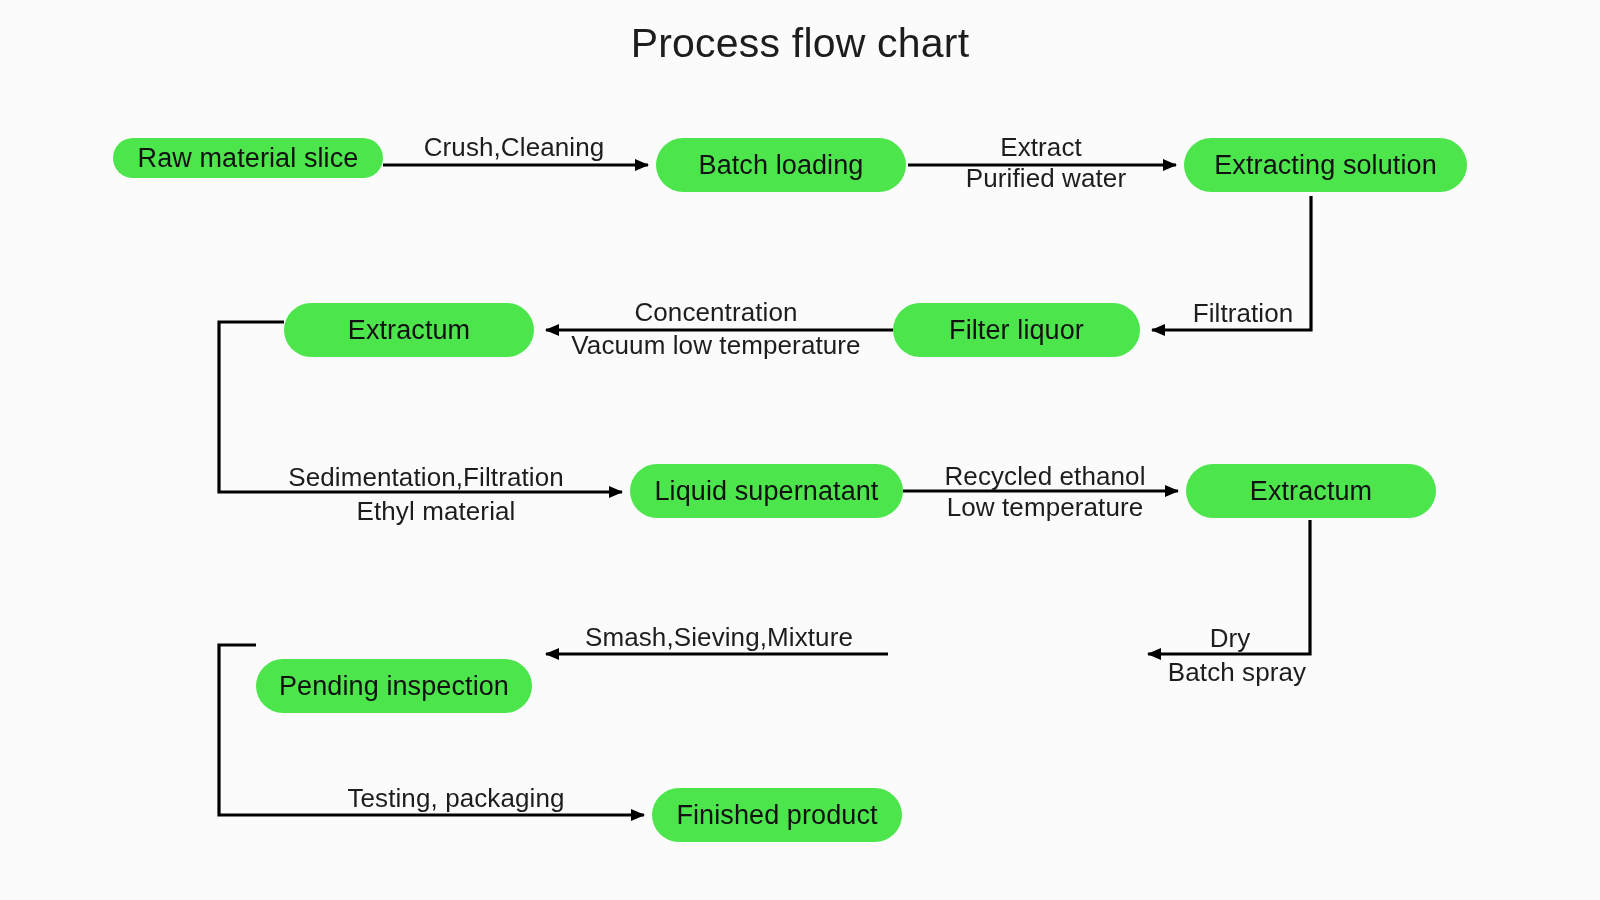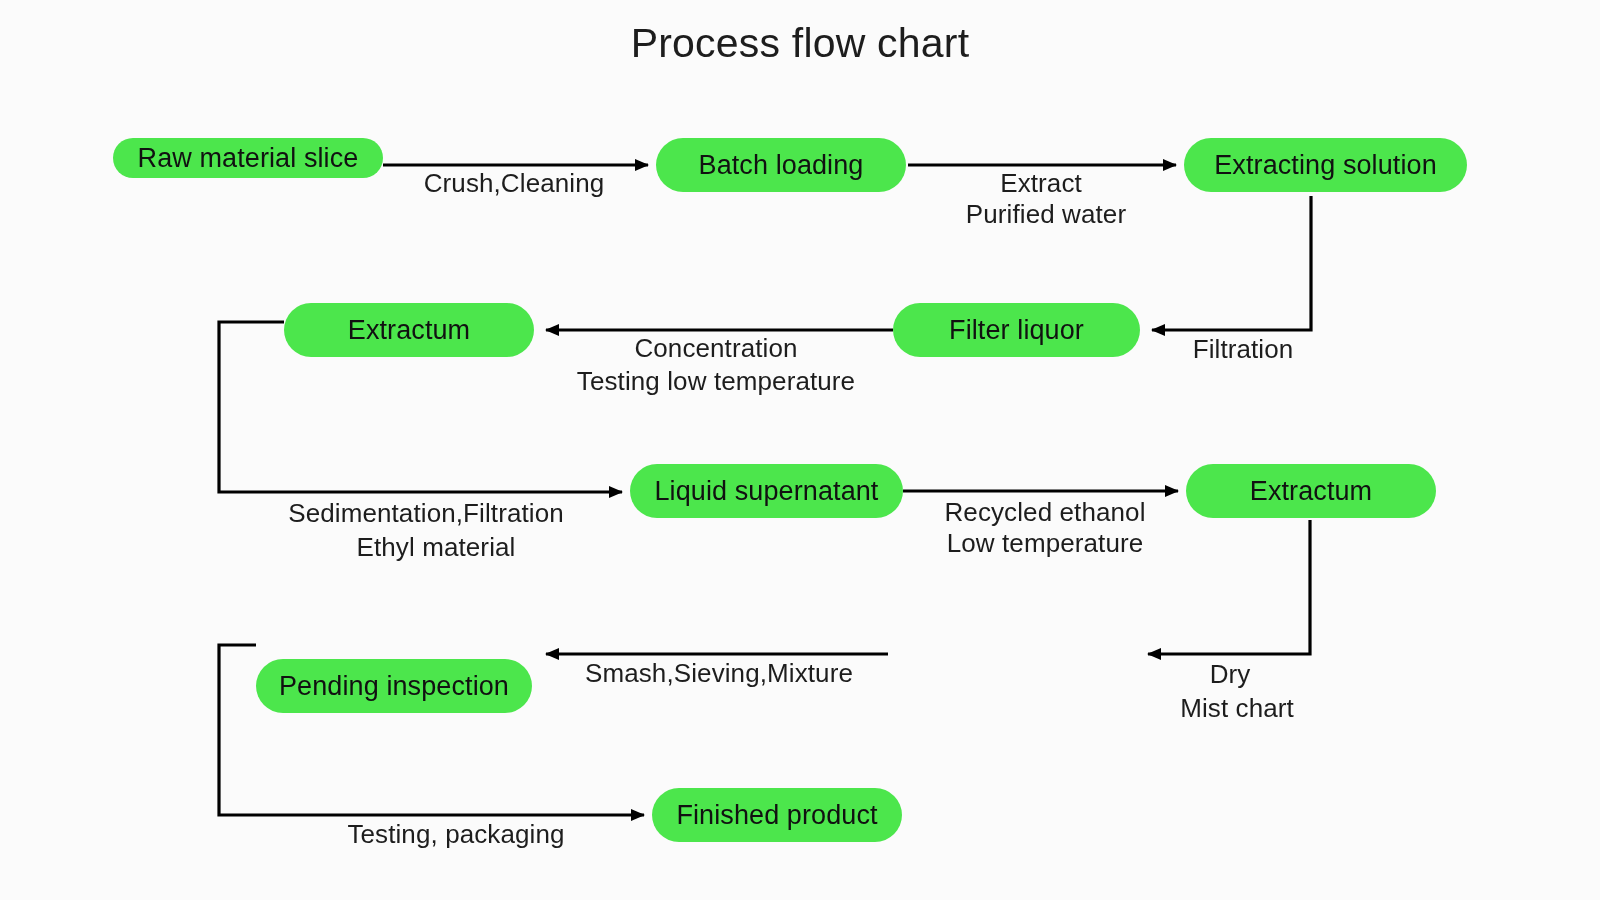--- a/index.html
+++ b/index.html
@@ -59,21 +59,20 @@
     letter-spacing: 0.1px;
   }
   .edge-label {
     position: absolute;
     font-size: 26px;
     font-weight: 300;
     color: #1d1d1d;
     white-space: nowrap;
     letter-spacing: 0.1px;
     transform: translateX(-50%);
-    margin-top: 36px;
   }
   .edge-label.above { }
   .edge-label.below { }
 </style>
 </head>
 <body>
 
 <div id="canvas">
 
   <div class="chart-title">Process flow chart</div>
@@ -125,21 +124,21 @@
 
   <div class="node" style="left:1184px; top:138px; width:283px; height:54px;">
     <span>Extracting solution</span>
   </div>
 
   <div class="node" style="left:284px; top:303px; width:250px; height:54px;">
     <span>Extractum</span>
   </div>
 
   <div class="edge-label above" style="left:716px; top:297px;">Concentration</div>
-  <div class="edge-label below" style="left:716px; top:330px;">Testing low temperature</div>
+  <div class="edge-label below" style="left:716px; top:330px;">Vacuum low temperature</div>
 
   <div class="node" style="left:893px; top:303px; width:247px; height:54px;">
     <span>Filter liquor</span>
   </div>
 
   <div class="edge-label above" style="left:1243px; top:298px;">Filtration</div>
 
   <div class="edge-label above" style="left:426px; top:462px;">Sedimentation,Filtration</div>
   <div class="edge-label below" style="left:436px; top:496px;">Ethyl material</div>
 
@@ -155,21 +154,21 @@
   </div>
 
   <div class="node" style="left:256px; top:627px; width:276px; height:54px;margin-top:32px;">
     <span>Pending inspection</span>
   </div>
 
   <div class="edge-label above" style="left:719px; top:622px;">Smash,Sieving,Mixture</div>
 
 
   <div class="edge-label above" style="left:1230px; top:623px;">Dry</div>
-  <div class="edge-label below" style="left:1237px; top:657px;">Mist chart</div>
+  <div class="edge-label below" style="left:1237px; top:657px;">Batch spray</div>
 
   <div class="edge-label above" style="left:456px; top:783px;">Testing, packaging</div>
 
   <div class="node" style="left:652px; top:788px; width:250px; height:54px;">
     <span>Finished product</span>
   </div>
 
 </div>
 
 </body></html>

